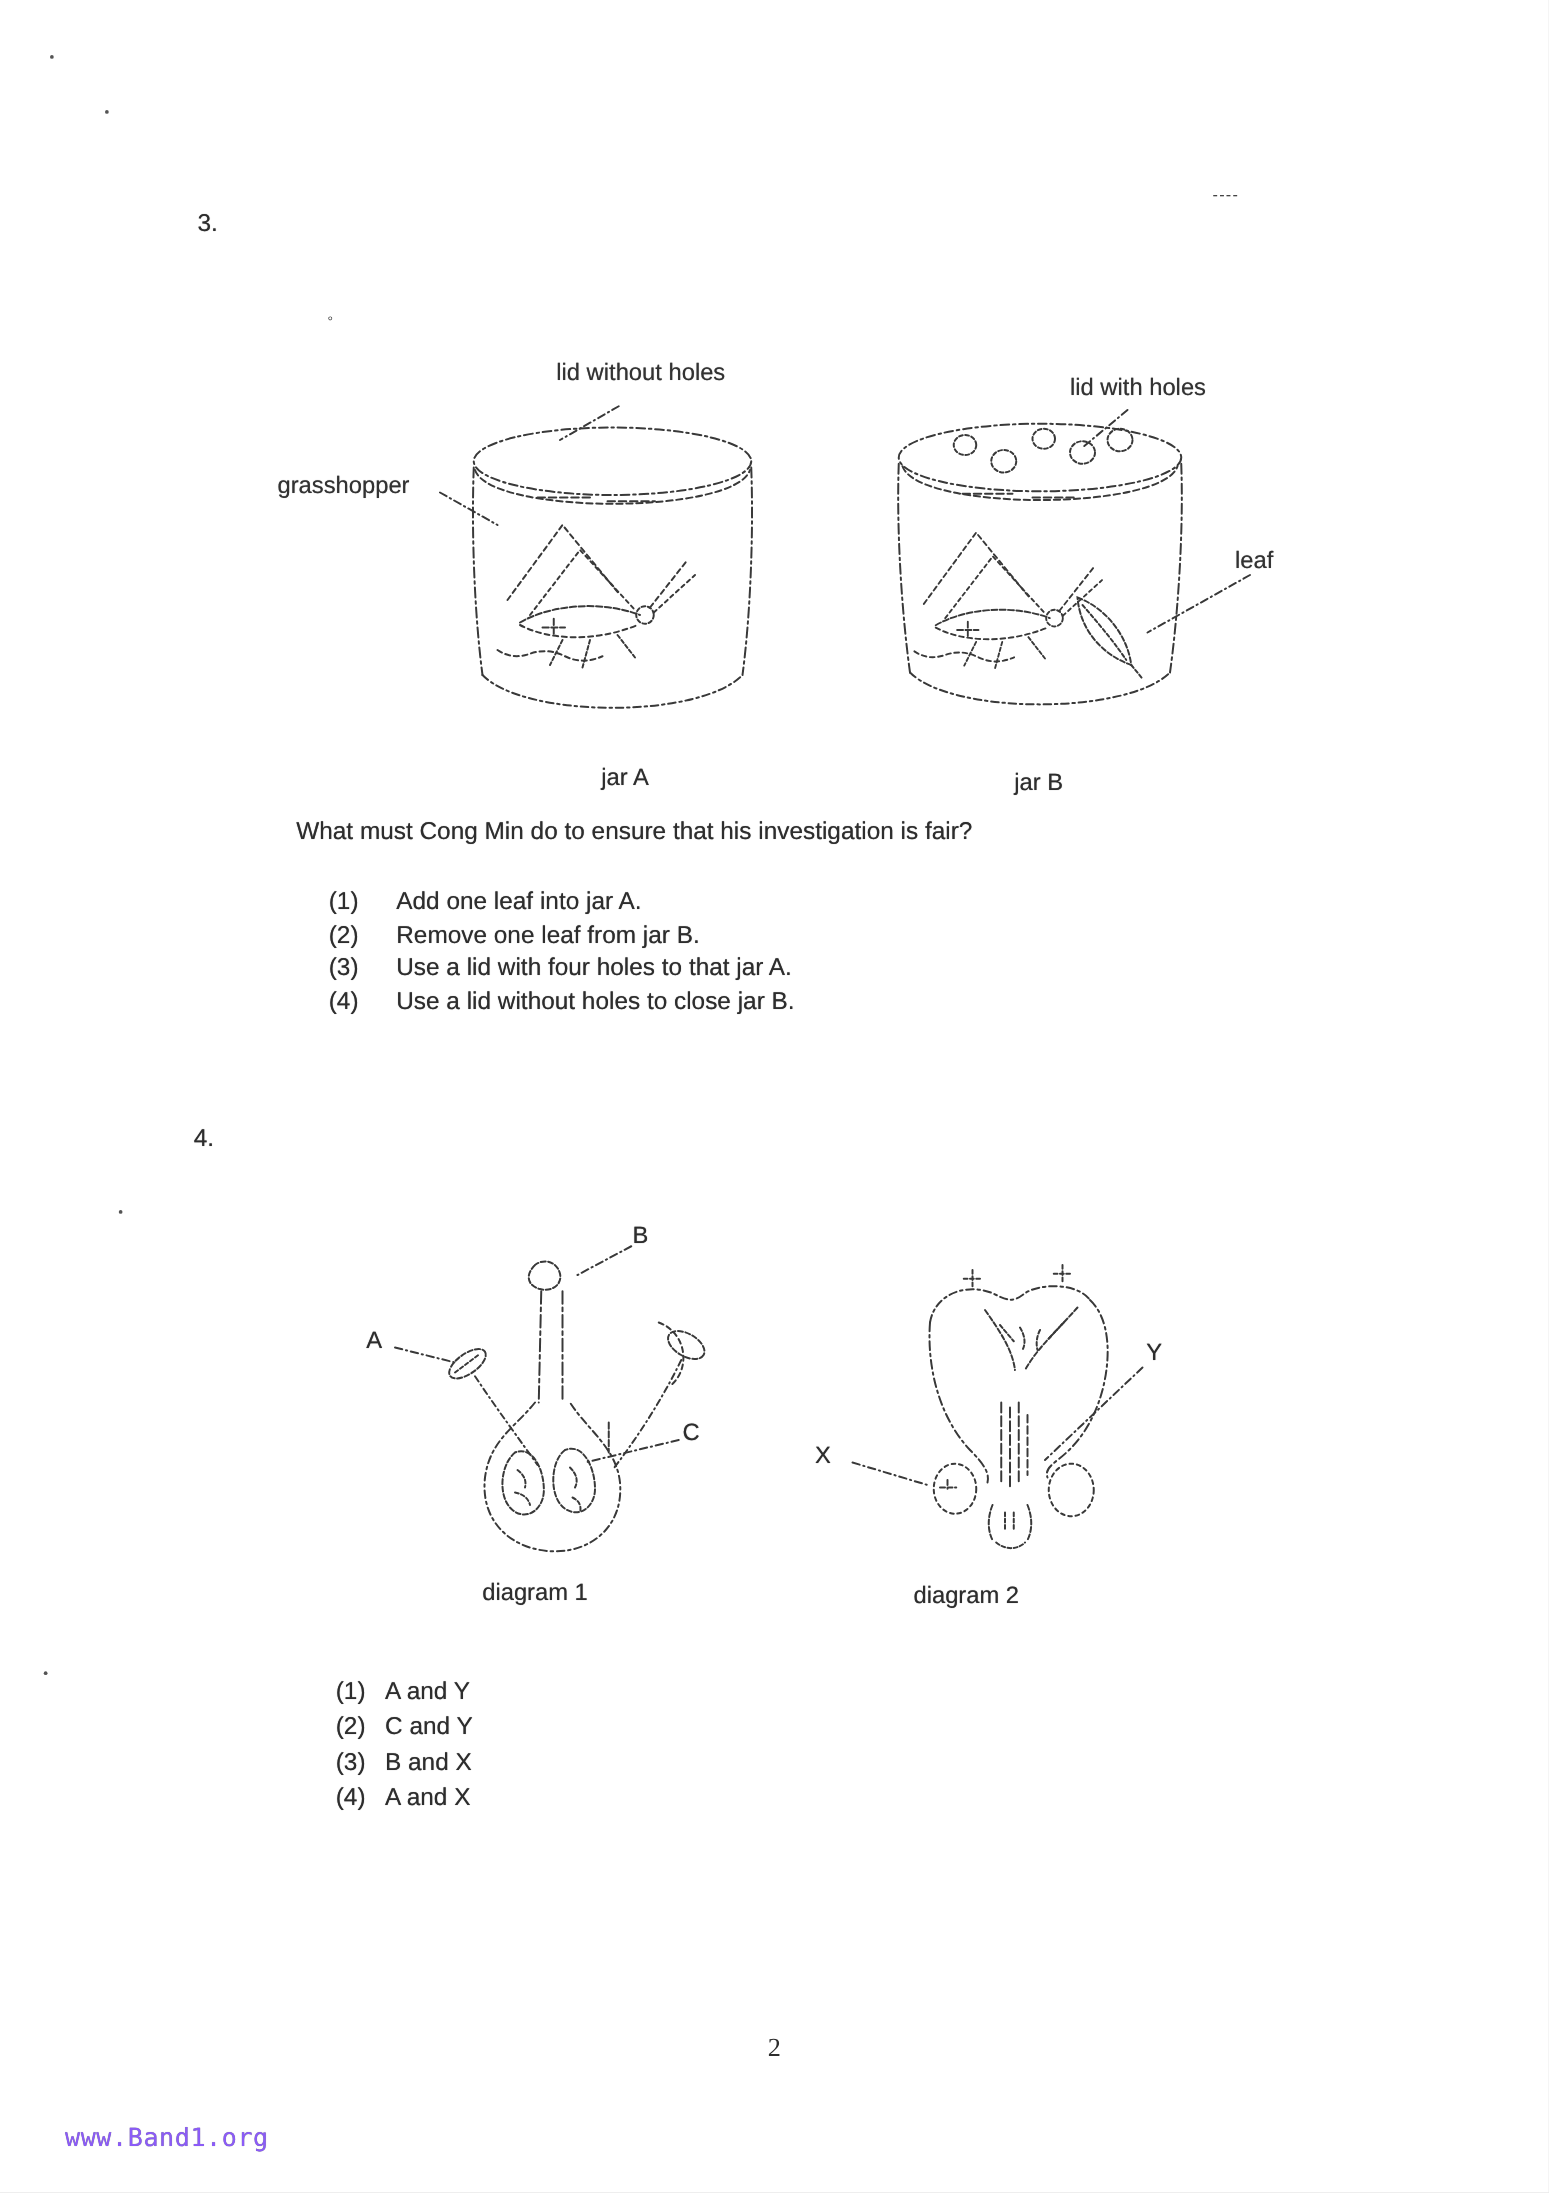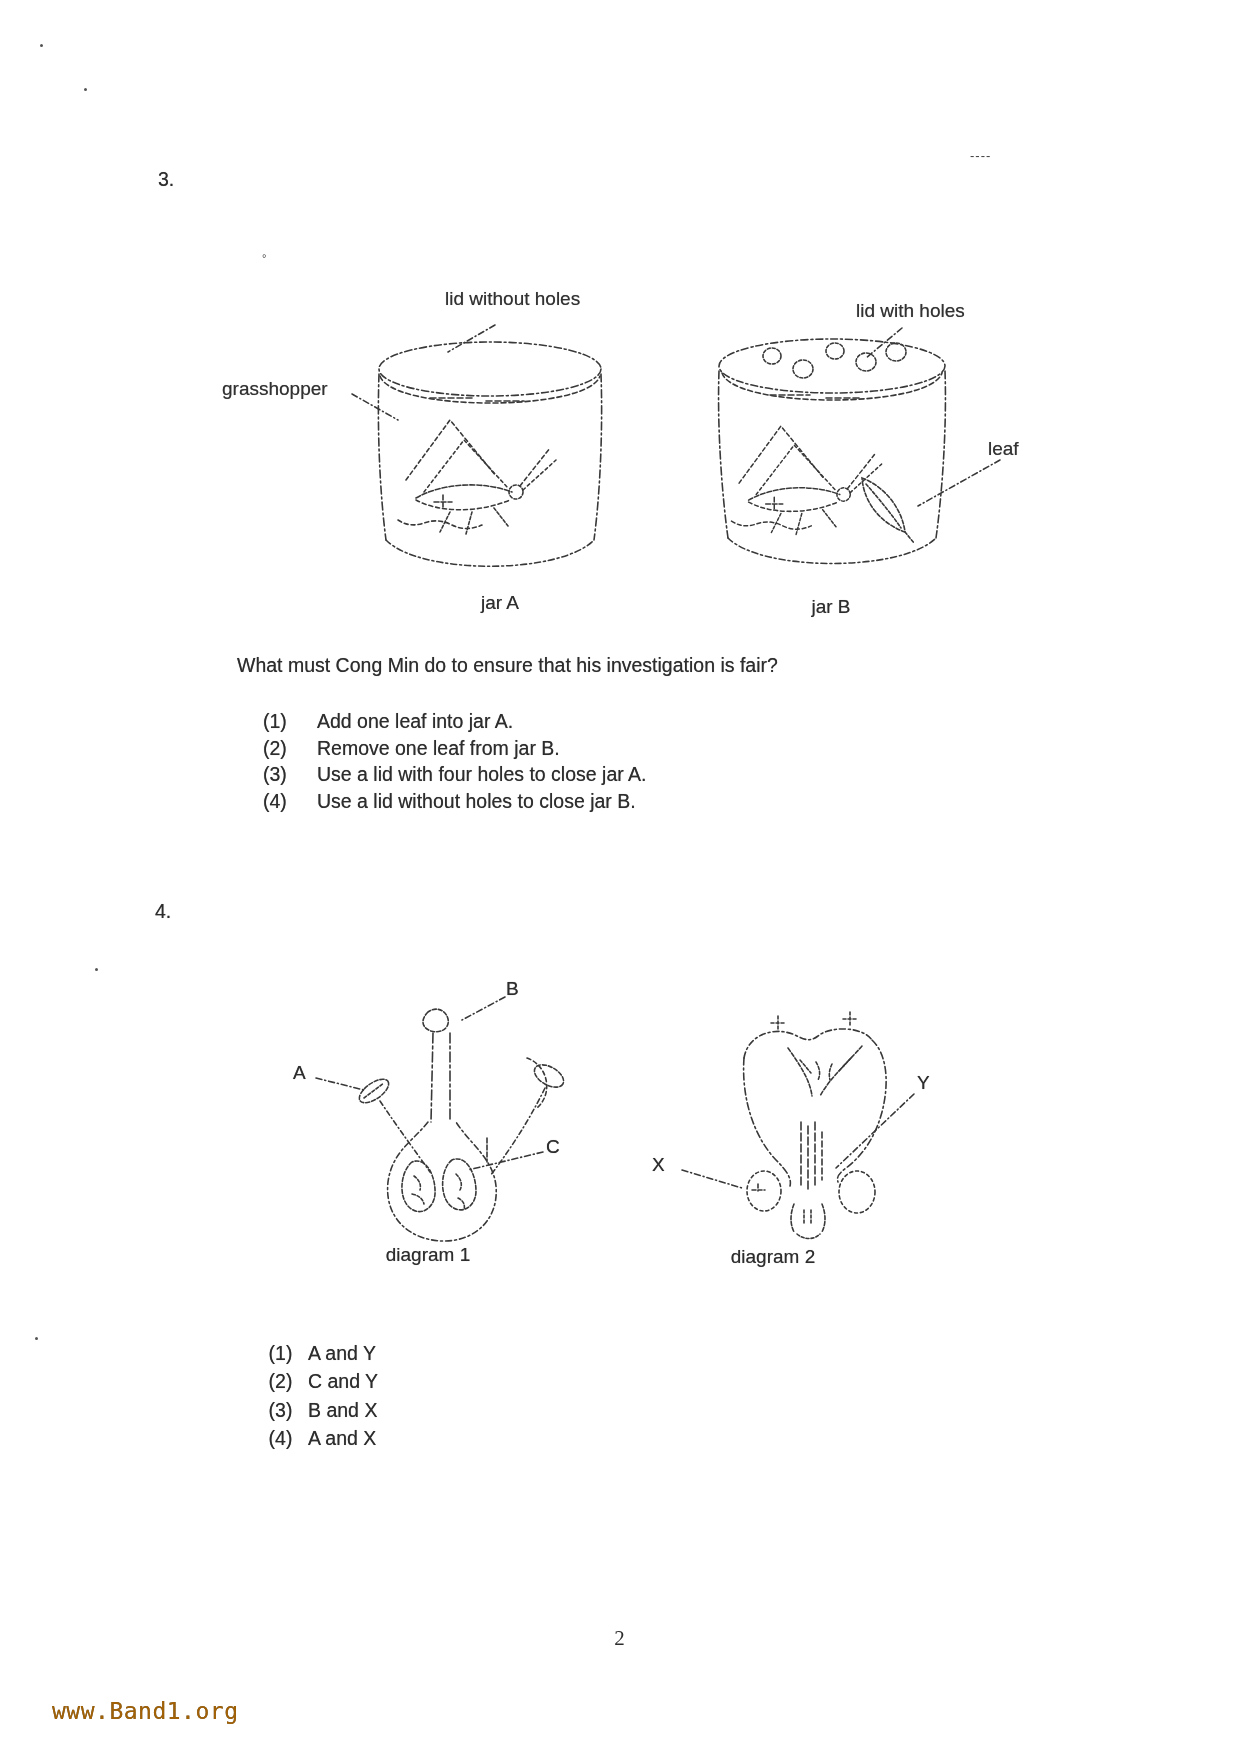--- a/index.html
+++ b/index.html
@@ -15,32 +15,32 @@
   .txt{
     font-size:19.5px;line-height:1.36;color:#2f2f2f;
     text-shadow:0 0 0.7px rgba(45,45,45,.75);
     white-space:pre-line;
   }
   .qnum{font-size:19.5px;}
   .figlabel{
     font-size:19px;color:#343434;text-shadow:0 0 0.7px rgba(45,45,45,.7);
     white-space:nowrap;
   }
-  .caption{font-size:19px;text-align:center;text-shadow:0 0 0.7px rgba(45,45,45,.7);}
+  .caption{font-size:19px;text-align:center;text-shadow:0 0 0.7px rgba(45,45,45,.7);margin-top:20px;}
   .letter{font-size:19px;text-shadow:0 0 0.8px rgba(45,45,45,.8);}
   .opt{position:absolute;left:263px;font-size:19.5px;white-space:nowrap;
        text-shadow:0 0 0.7px rgba(45,45,45,.75);}
   .opt .n{display:inline-block;width:54px;}
   .opt4{left:253px;text-align:center;}
   .opt4 .n{width:55px;}
   .speck{position:absolute;background:#555;border-radius:50%;}
   .corner-mark{font-size:13px;letter-spacing:1px;color:#3c3c3c;}
   .pageno{font-family:"Liberation Serif", serif;font-size:21px;text-align:center;}
   .footer{
-    font-family:"DejaVu Sans Mono", monospace;font-size:23px;color:#a16207;
+    font-family:"DejaVu Sans Mono", monospace;font-size:20px;color:#8b5cf6;
     letter-spacing:0.5px;text-shadow:0 0 0.6px rgba(0,0,0,.6);
   }
   svg.art{position:absolute;left:0;top:0;pointer-events:none;}
   svg.art path, svg.art ellipse, svg.art line, svg.art circle{
     fill:none;stroke:#3a3a3a;stroke-width:1.6;stroke-linecap:round;
   }
   .noise-mark{font-size:11px;color:#444;}
 </style>
 </head>
 <body>
@@ -160,21 +160,21 @@
   <div class="abs figlabel" style="left:856px;top:300px">lid with holes</div>
   <div class="abs figlabel" style="left:222px;top:378px">grasshopper</div>
   <div class="abs figlabel" style="left:988px;top:438px">leaf</div>
   <div class="abs caption" style="left:455px;top:592px;width:90px">jar A</div>
   <div class="abs caption" style="left:786px;top:596px;width:90px">jar B</div>
 
   <div class="abs txt" style="left:237px;top:652px">What must Cong Min do to ensure that his investigation is fair?</div>
 
   <div class="opt" style="top:710px"><span class="n">(1)</span><span>Add one leaf into jar A.</span></div>
   <div class="opt" style="top:737px"><span class="n">(2)</span><span>Remove one leaf from jar B.</span></div>
-  <div class="opt" style="top:763px"><span class="n">(3)</span><span>Use a lid with four holes to close jar A.</span></div>
+  <div class="opt" style="top:763px"><span class="n">(3)</span><span>Use a lid with four holes to that jar A.</span></div>
   <div class="opt" style="top:790px"><span class="n">(4)</span><span>Use a lid without holes to close jar B.</span></div>
 
   <div class="abs qnum txt" style="left:155px;top:898px">4.</div>
 
   <div class="abs letter" style="left:506px;top:978px">B</div>
   <div class="abs letter" style="left:293px;top:1062px">A</div>
   <div class="abs letter" style="left:546px;top:1136px">C</div>
   <div class="abs letter" style="left:652px;top:1154px">X</div>
   <div class="abs letter" style="left:917px;top:1072px">Y</div>
   <div class="abs caption" style="left:368px;top:1244px;width:120px">diagram 1</div>

